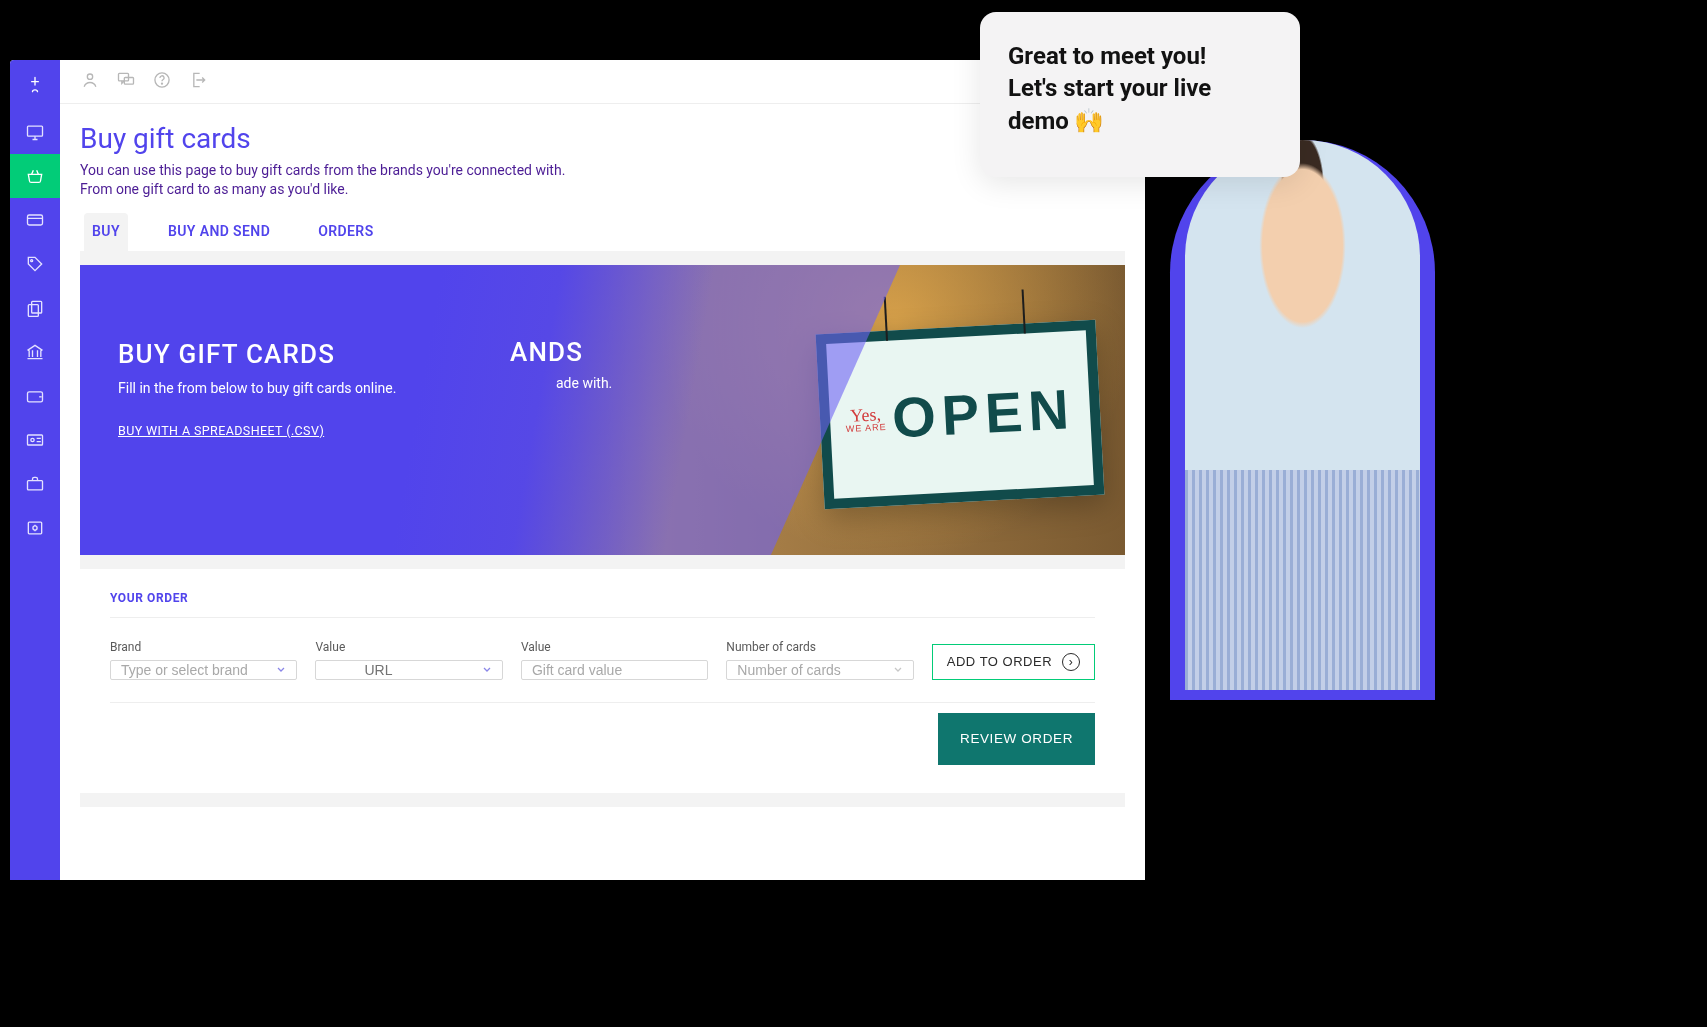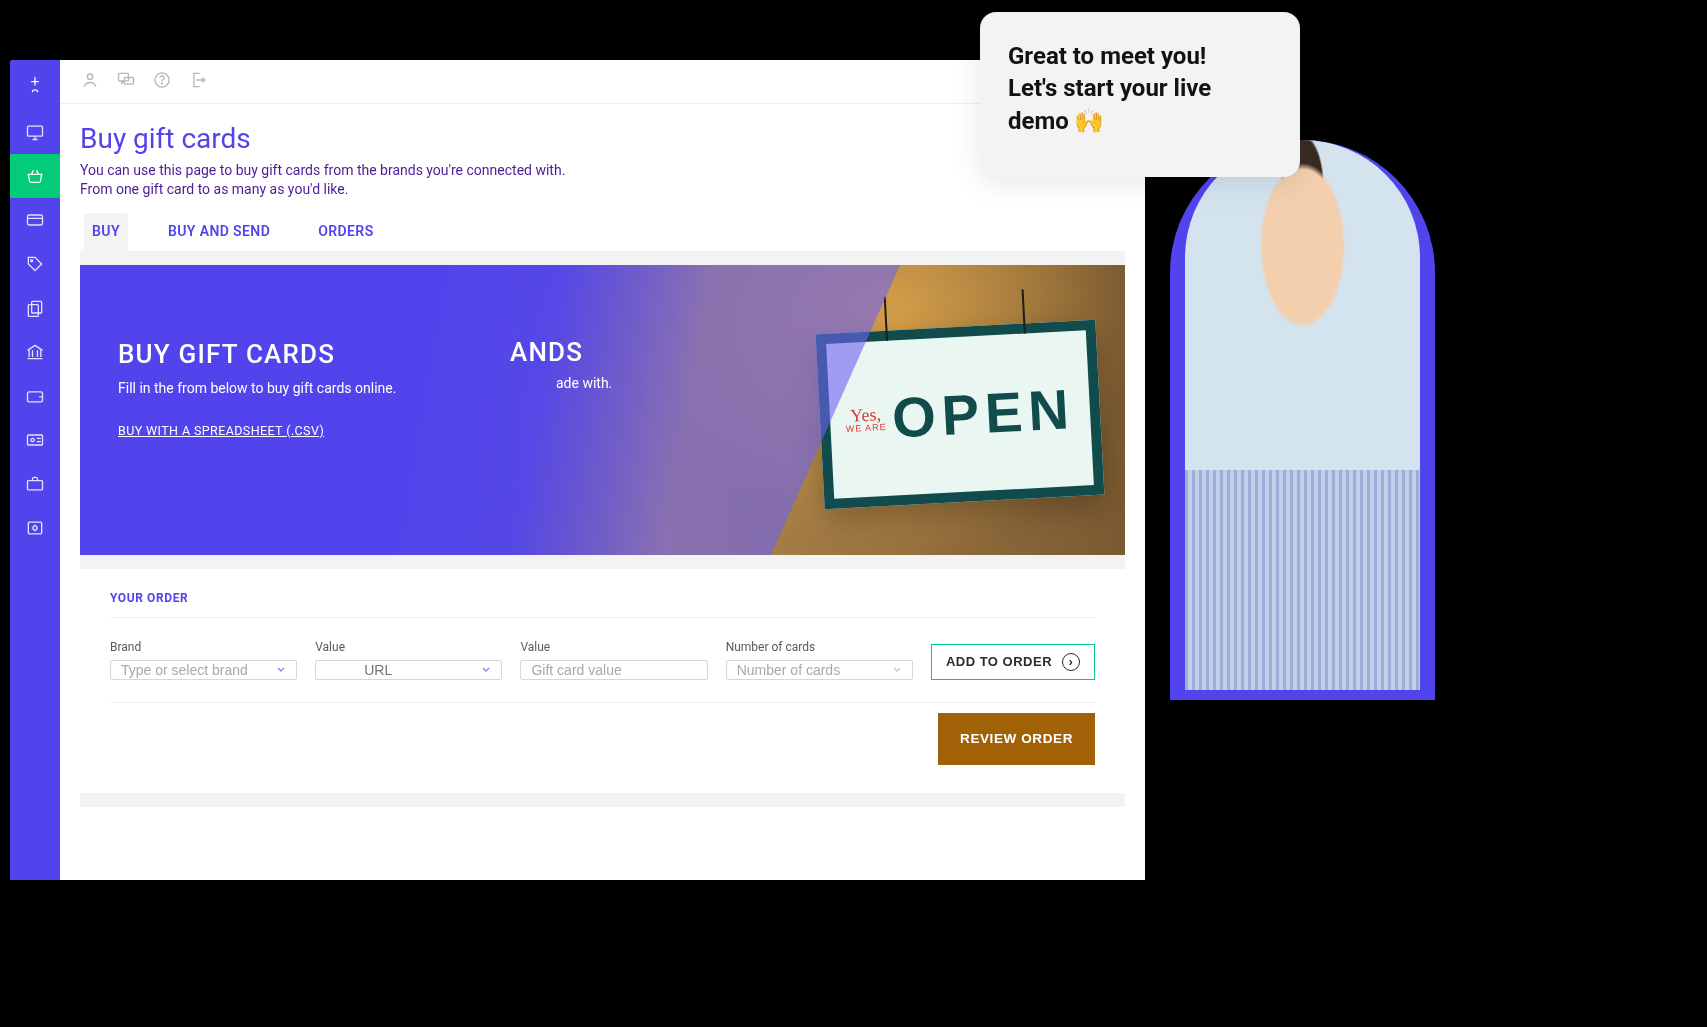--- a/index.html
+++ b/index.html
@@ -231,45 +231,45 @@
   .chev.grey { color: #c7c7c7; }
   ::placeholder { color: #a9a9a9; }
 
   .add-btn {
     height: 36px;
     padding: 0 14px;
     border: 1.5px solid #02cc78;
     background: #fff;
     color: #2b2b2b;
     font-size: 13px;
-    font-weight: 700;
+    font-weight: 400;
     letter-spacing: .5px;
     display: flex; align-items: center; gap: 10px;
     cursor: pointer;
   }
   .add-btn .circ {
     width: 18px; height: 18px; border-radius: 50%;
     border: 1.5px solid #2b2b2b;
     display: inline-flex; align-items: center; justify-content: center;
     font-size: 12px; line-height: 1;
   }
 
   .review-bar {
     display: flex;
     justify-content: flex-end;
     padding: 10px 0 0 0;
   }
   .review-btn {
-    background: #a16207;
+    background: #0f766e;
     color: #fff;
     border: none;
     height: 52px;
     padding: 0 22px;
     font-size: 13.5px;
-    font-weight: 700;
+    font-weight: 400;
     letter-spacing: .6px;
     cursor: pointer;
   }
 
   
   .bubble {
     position: absolute;
     left: 980px; top: 12px;
     width: 320px;
     background: #f4f3f4;

